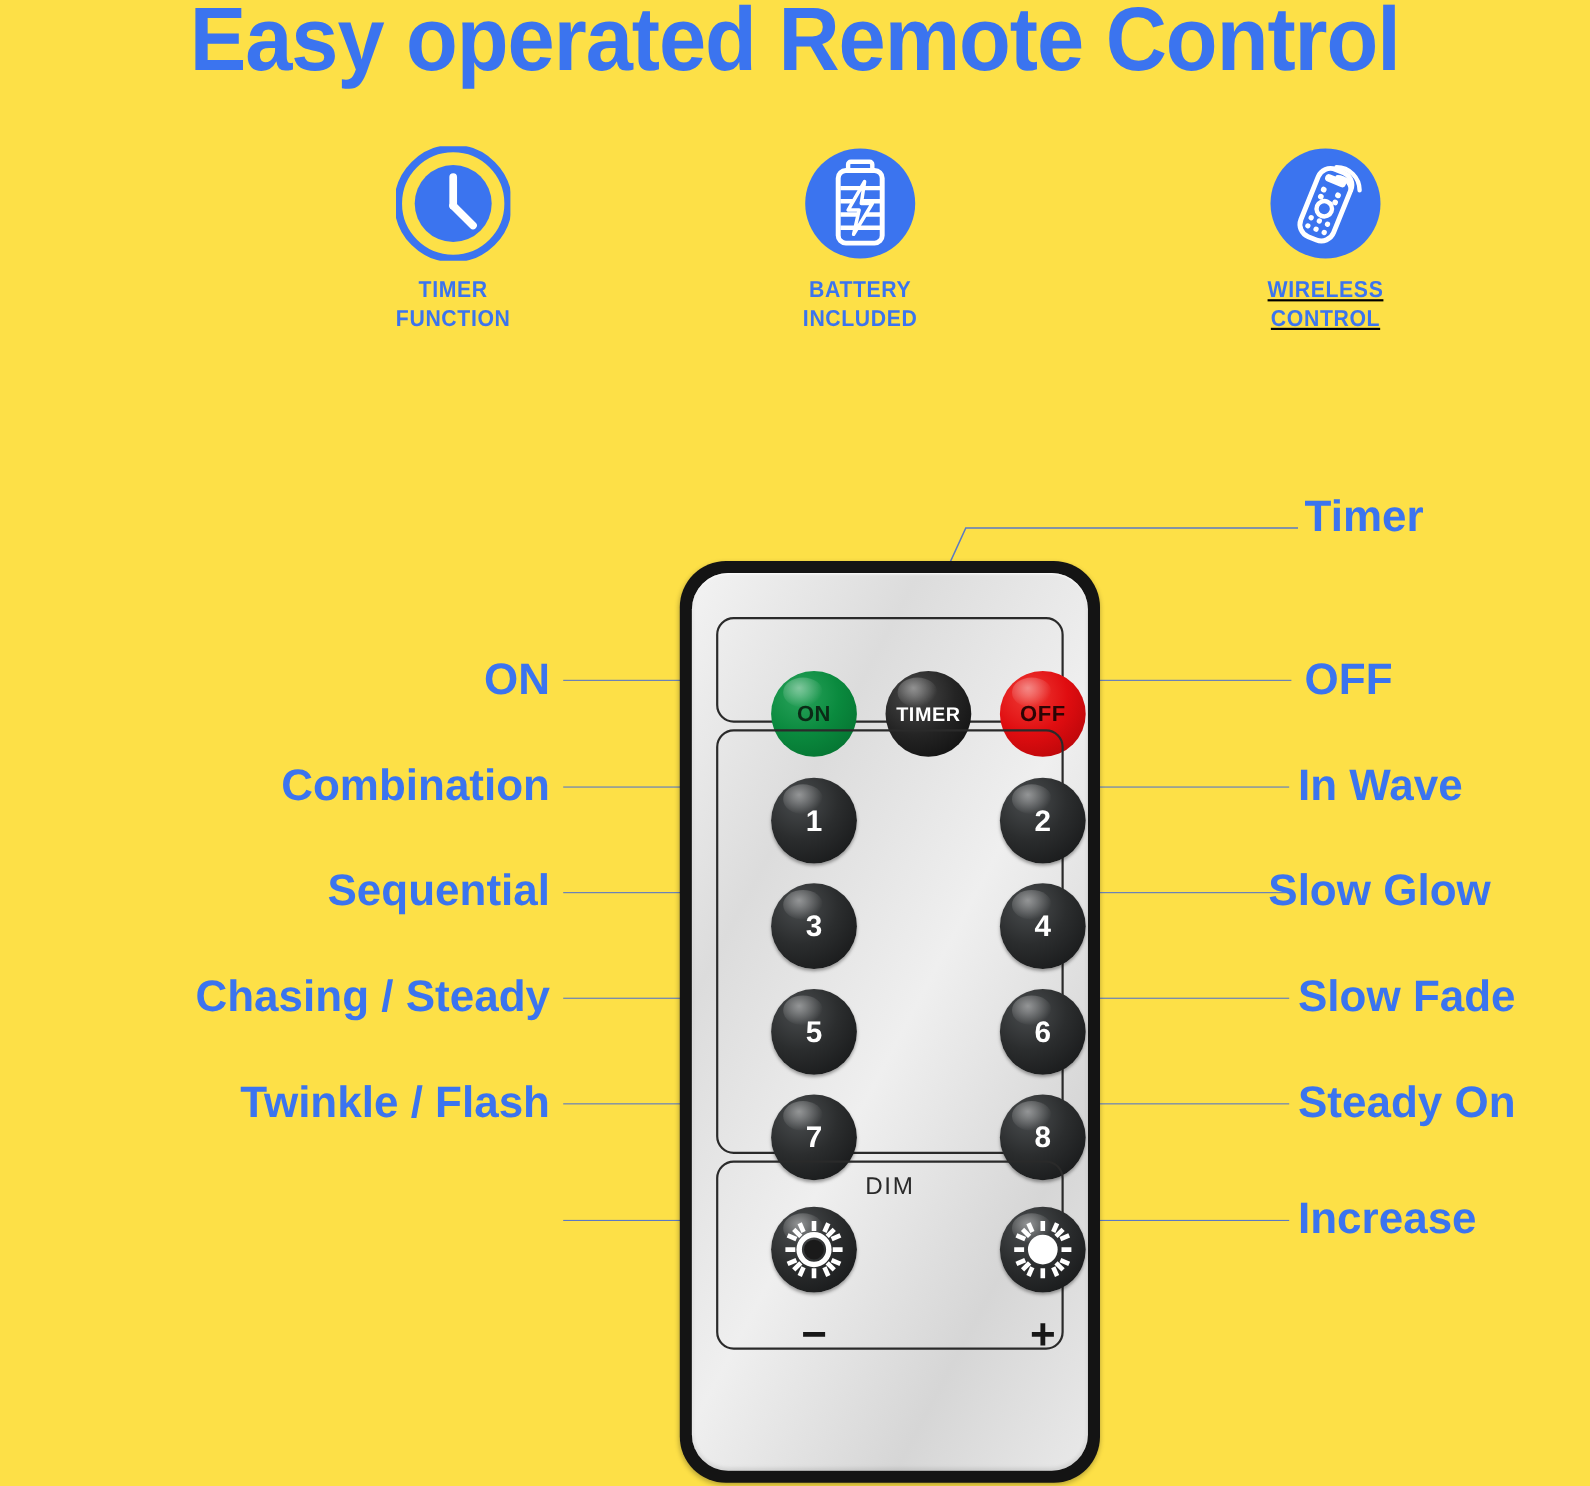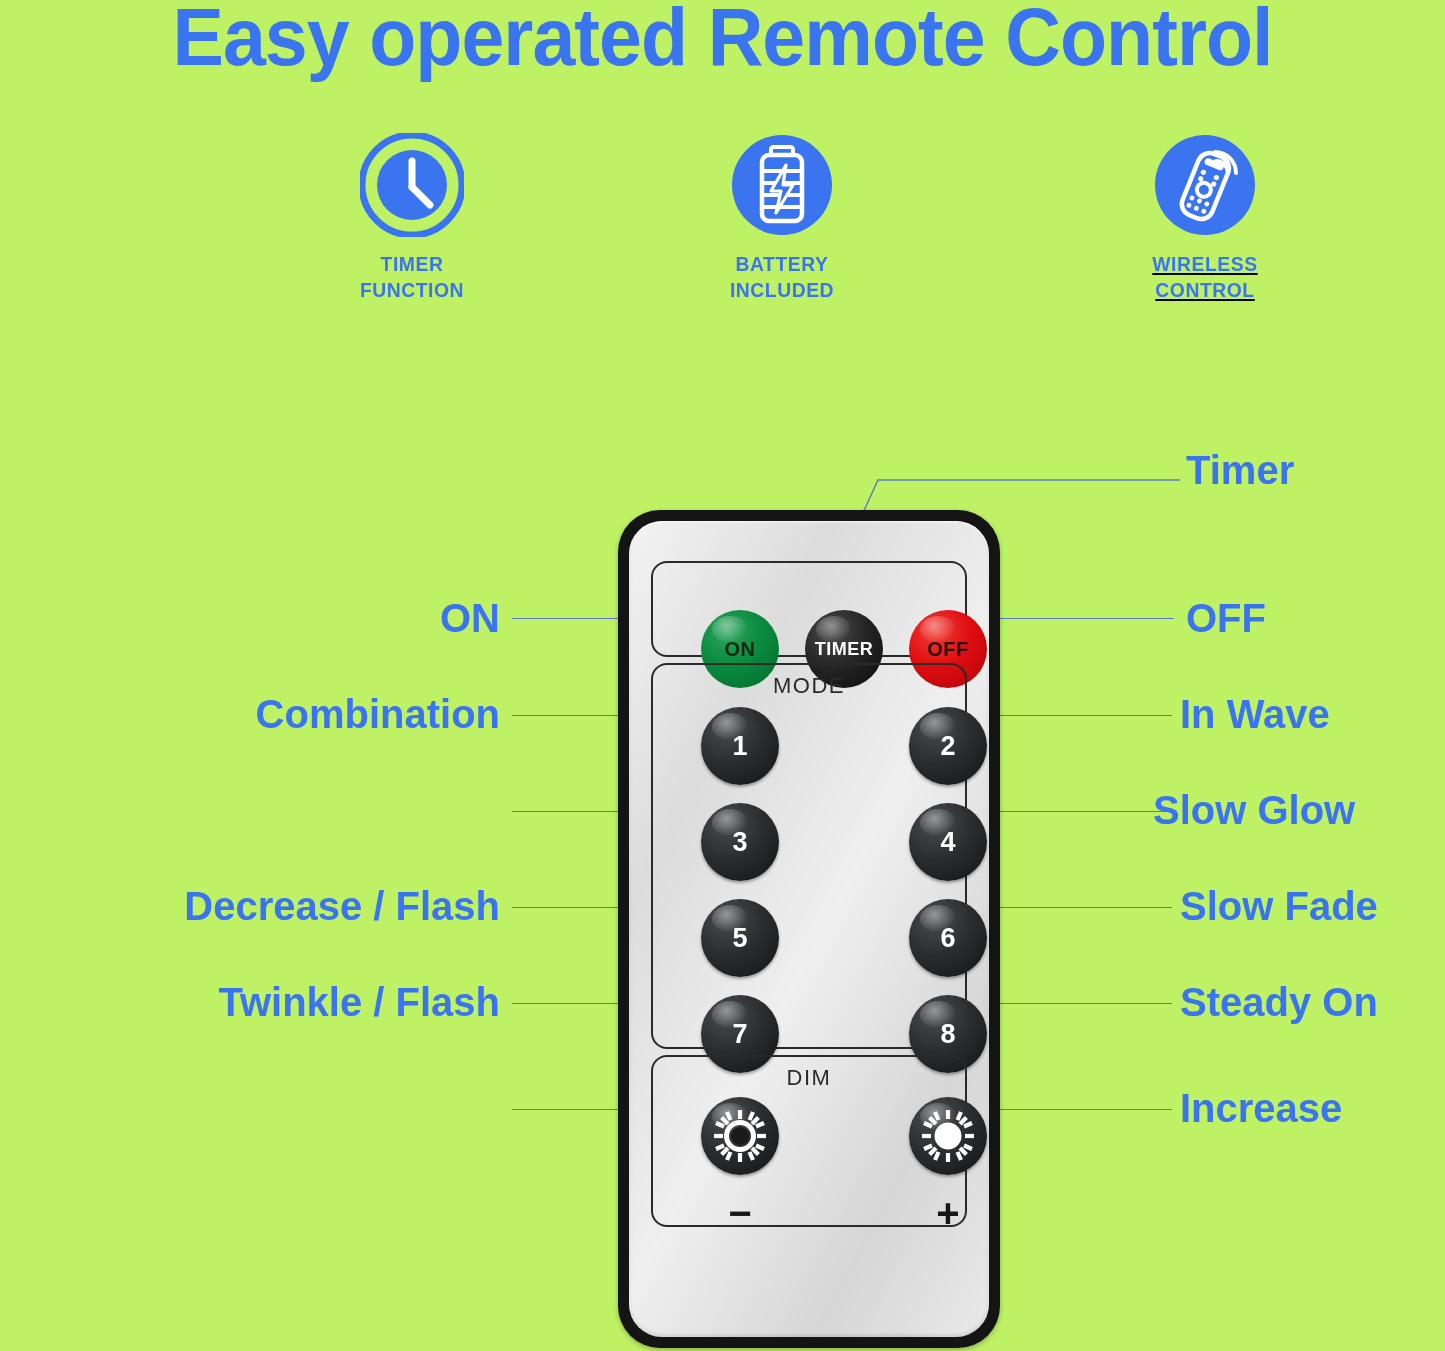--- a/index.html
+++ b/index.html
@@ -4,21 +4,21 @@
 <style>
   html, body {
     margin: 0;
     padding: 0;
     background: #ffffff;
   }
   #page {
     position: relative;
     width: 1445px;
     height: 1351px;
-    background: #bef264;
+    background: #fde047;
     overflow: hidden;
     font-family: "Liberation Sans", sans-serif;
   }
 
   
   #title {
     position: absolute;
     left: 0;
     top: -4px;
     width: 1445px;
@@ -296,21 +296,20 @@
         </div>
         <div class="btn btn-power" id="btn-timer">
           <span>TIMER</span>
         </div>
         <div class="btn btn-power" id="btn-off">
           <span>OFF</span>
         </div>
       </div>
 
       <div class="panel" id="panel-mode">
-        <div class="panel-label" id="label-mode">MODE</div>
         <div class="btn btn-mode col-l row-1">
             <span>1</span>
           </div>
         <div class="btn btn-mode col-r row-1">
             <span>2</span>
           </div>
         <div class="btn btn-mode col-l row-2">
             <span>3</span>
           </div>
         <div class="btn btn-mode col-r row-2">
@@ -386,21 +385,22 @@
 
         <div class="dim-sign" id="sign-minus">−</div>
         <div class="dim-sign" id="sign-plus">+</div>
       </div>
 
     </div>
   </div>
 
   <div class="callout left" style="right:945px; top:598px;">ON</div>
   <div class="callout left" style="right:945px; top:694px;margin-left:13px;">Combination</div>
-  <div class="callout left" style="right:945px; top:886px;">Decrease / Flash</div>
+  <div class="callout left" style="right:945px; top:790px;">Sequential</div>
+  <div class="callout left" style="right:945px; top:886px;">Chasing / Steady</div>
   <div class="callout left" style="right:945px; top:982px;">Twinkle / Flash</div>
 
   <div class="callout right" style="left:1186px; top:450px;">Timer</div>
   <div class="callout right" style="left:1186px; top:598px;">OFF</div>
   <div class="callout right" style="left:1180px; top:694px;">In Wave</div>
   <div class="callout right" style="left:1153px; top:790px;">Slow Glow</div>
   <div class="callout right" style="left:1180px; top:982px;">Steady On</div>
   <div class="callout right" style="left:1180px; top:886px;">Slow Fade</div>
   <div class="callout right" style="left:1180px; top:1088px;">Increase</div>
 

